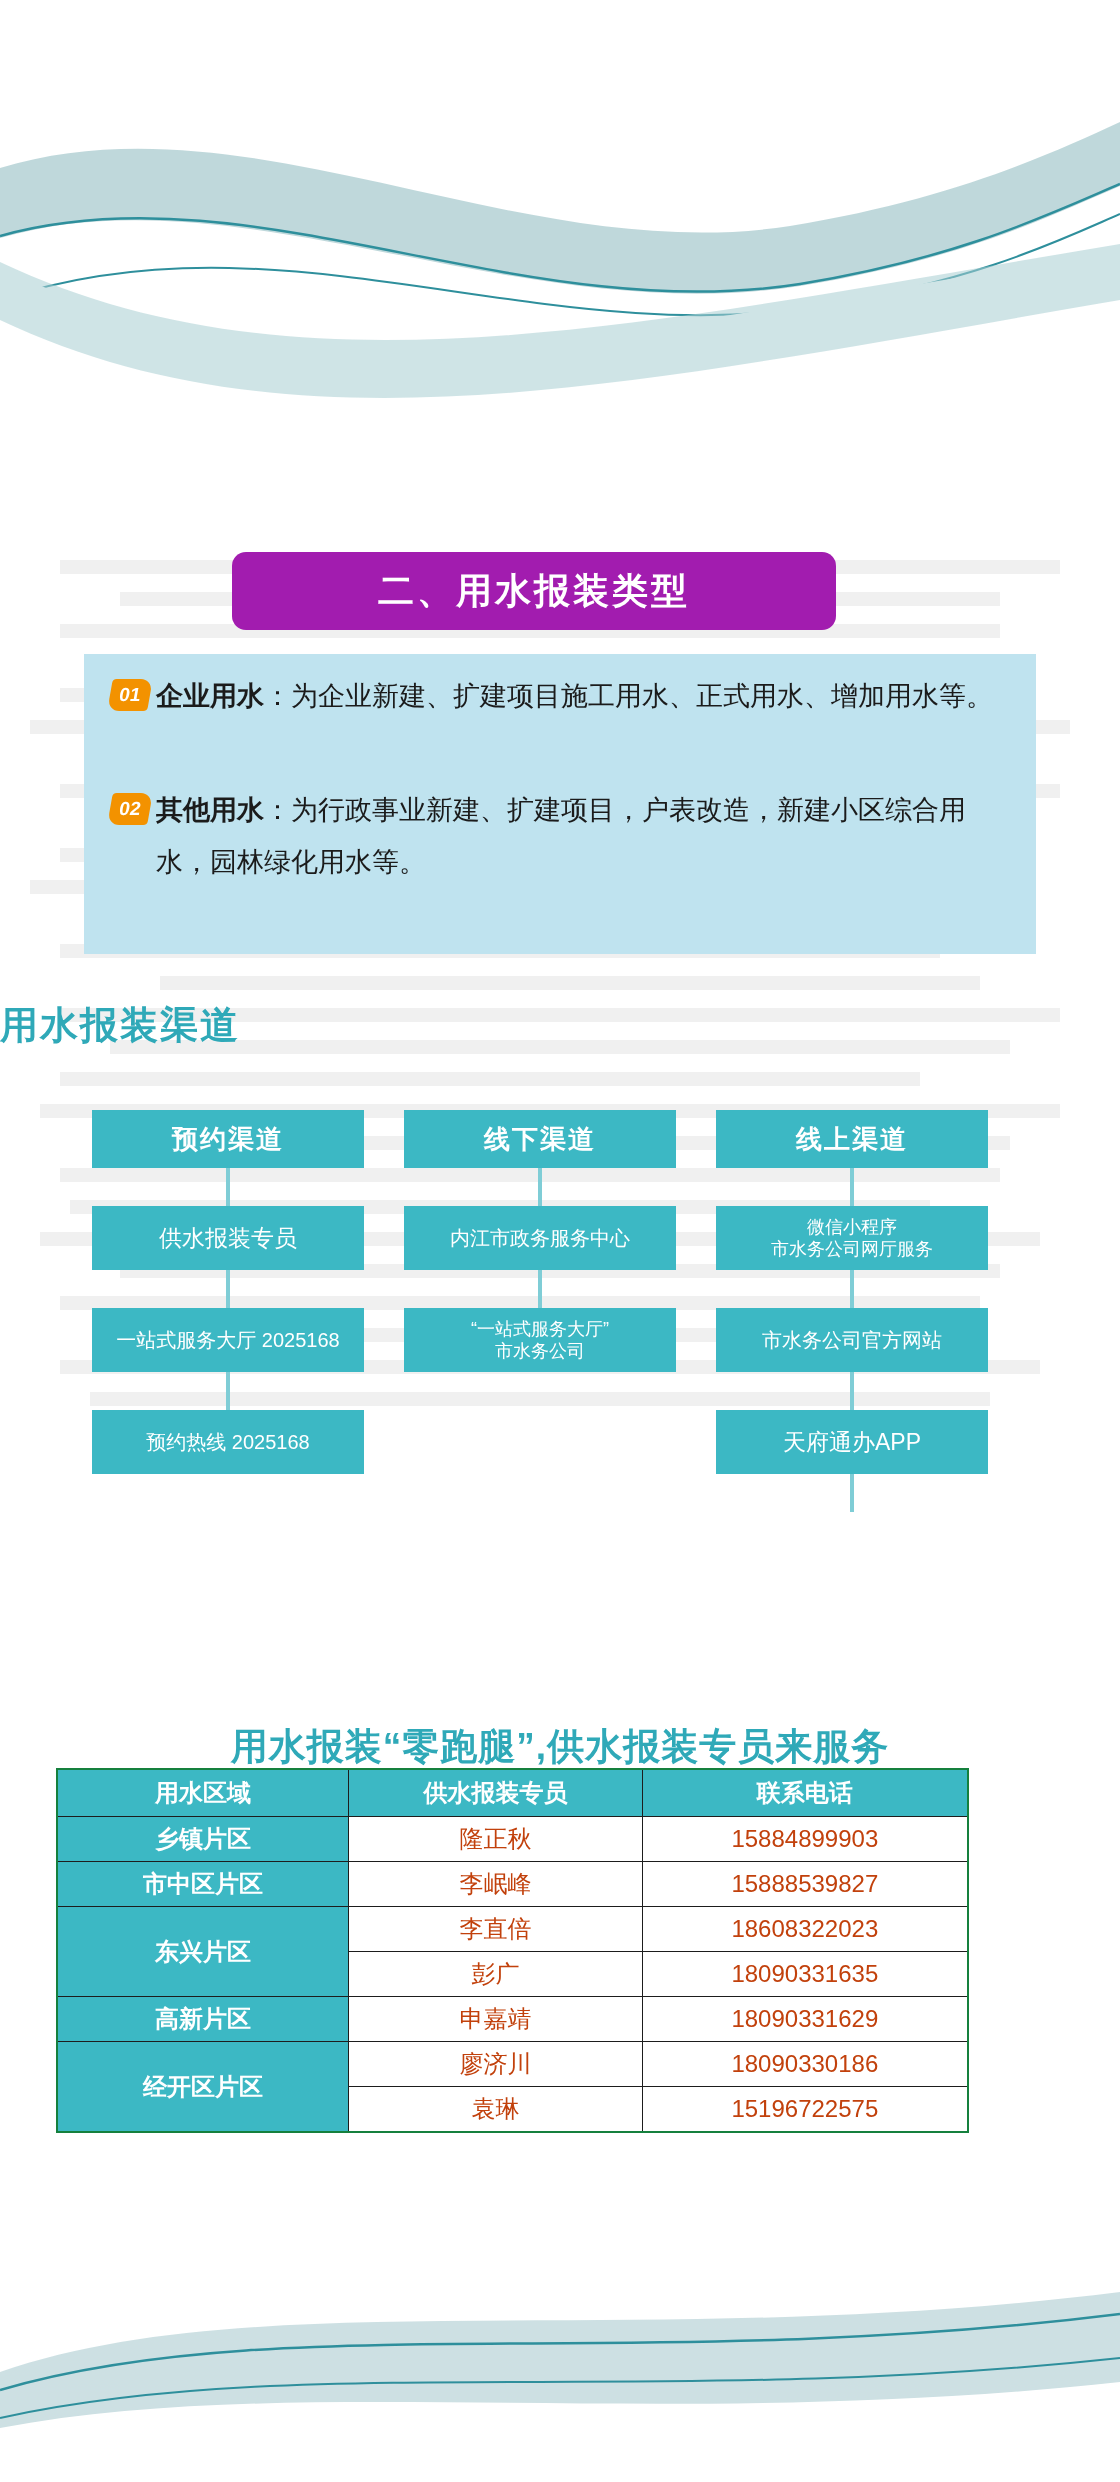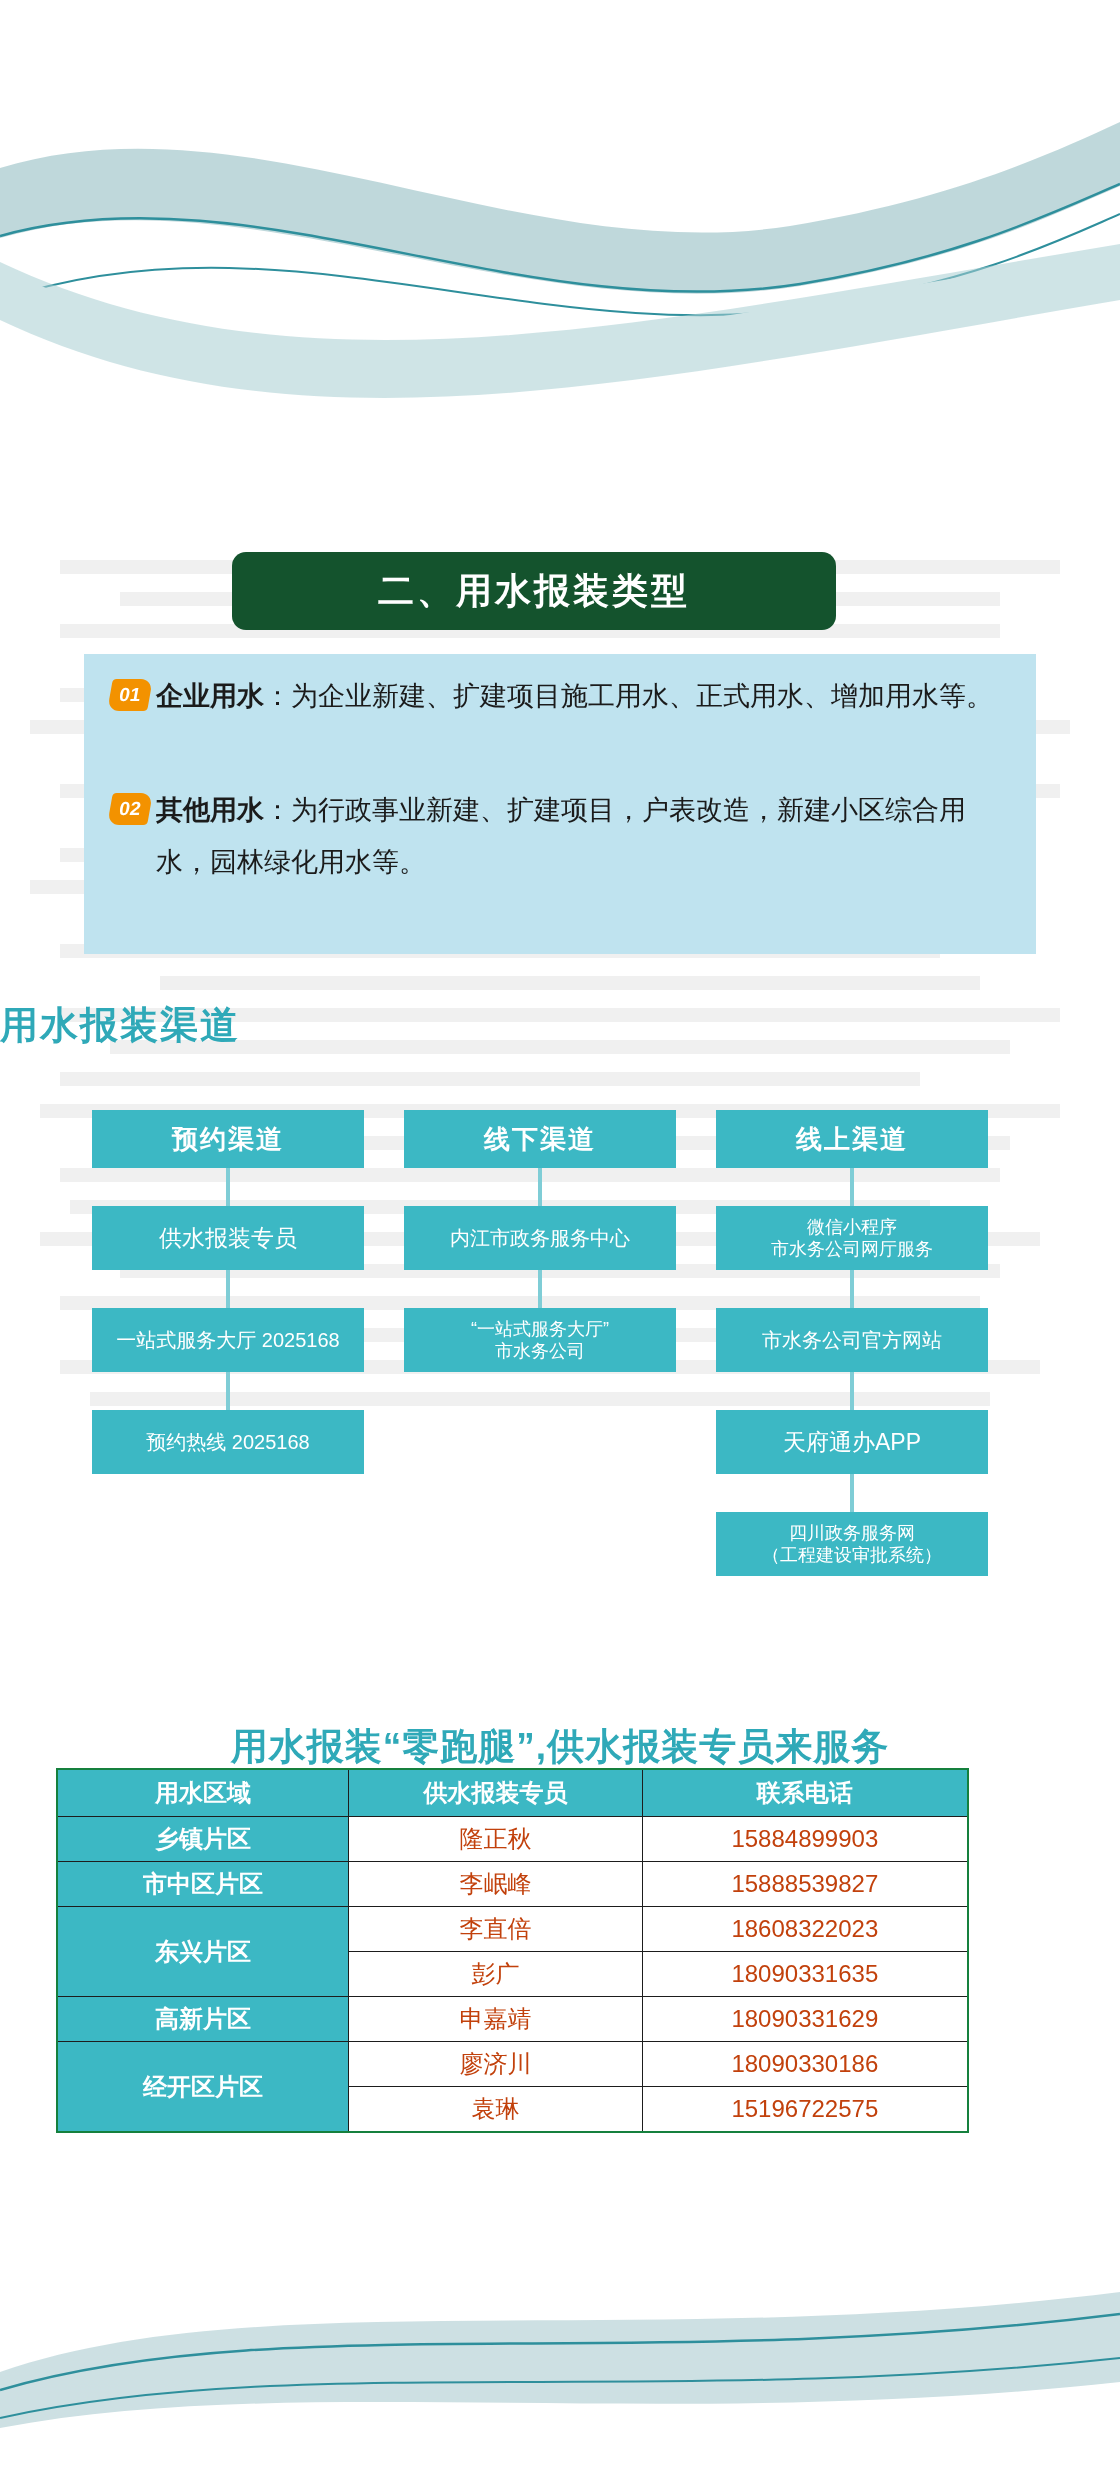--- a/index.html
+++ b/index.html
@@ -42,21 +42,21 @@
     pointer-events: none;
   }
 
   
   .section-title {
     position: absolute;
     left: 232px;
     top: 552px;
     width: 604px;
     height: 78px;
-    background: #14532d;
+    background: #a21caf;
     border-radius: 14px;
     display: flex;
     align-items: center;
     justify-content: center;
     color: #ffffff;
     font-size: 36px;
     font-weight: bold;
     letter-spacing: 3px;
   }
 
@@ -286,22 +286,20 @@
     <div class="node item tiny" style="white-space:pre-line">“一站式服务大厅”
 市水务公司</div>
   </div>
 
   <div class="col col-3">
     <div class="node head">线上渠道<span class="connector"></span></div>
     <div class="node item tiny" style="white-space:pre-line">微信小程序
 市水务公司网厅服务<span class="connector"></span></div>
     <div class="node item small">市水务公司官方网站<span class="connector"></span></div>
     <div class="node item">天府通办APP<span class="connector"></span></div>
-    <div class="node item tiny" style="white-space:pre-line">四川政务服务网
-（工程建设审批系统）</div>
   </div>
 
   <div class="table-heading">用水报装“零跑腿”,供水报装专员来服务</div>
 
   <table class="contacts">
     <colgroup>
       <col class="c1">
         <col class="c2">
         <col class="c3">
     </colgroup>

